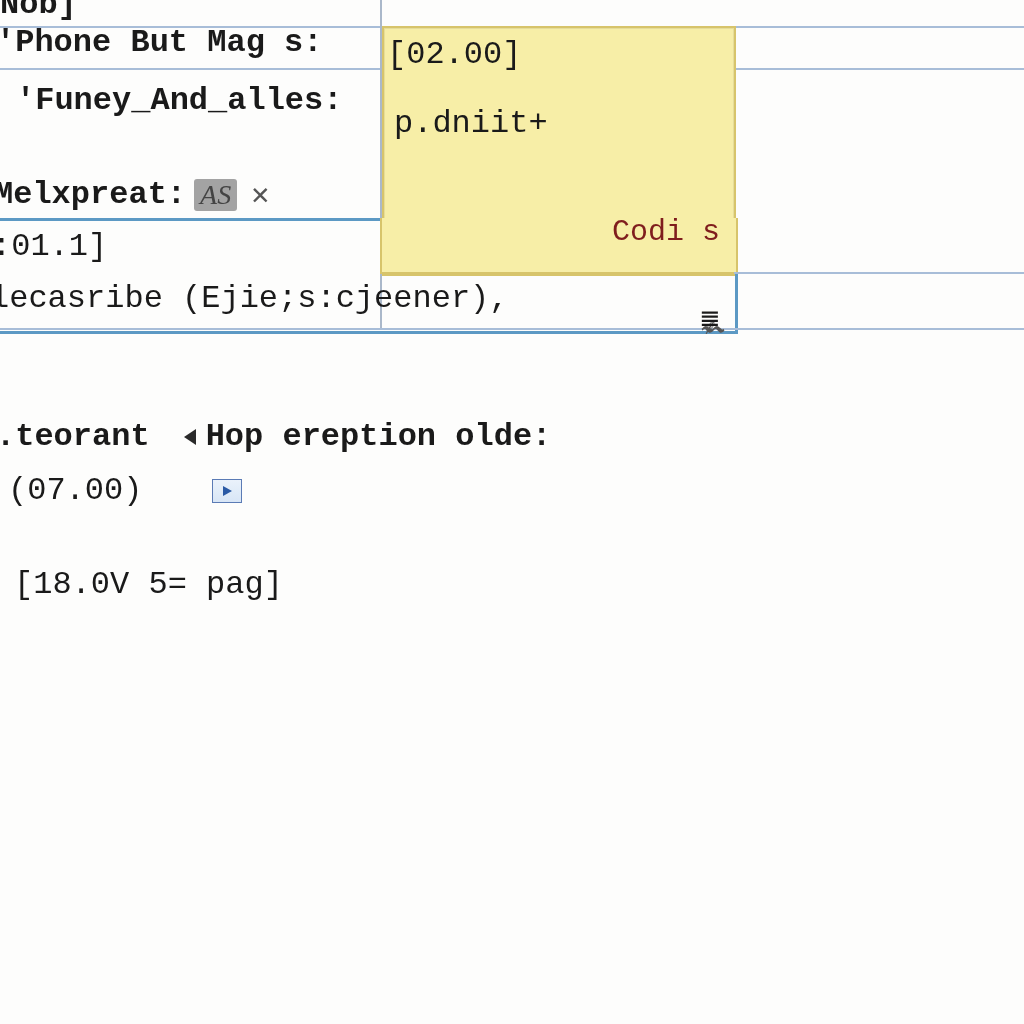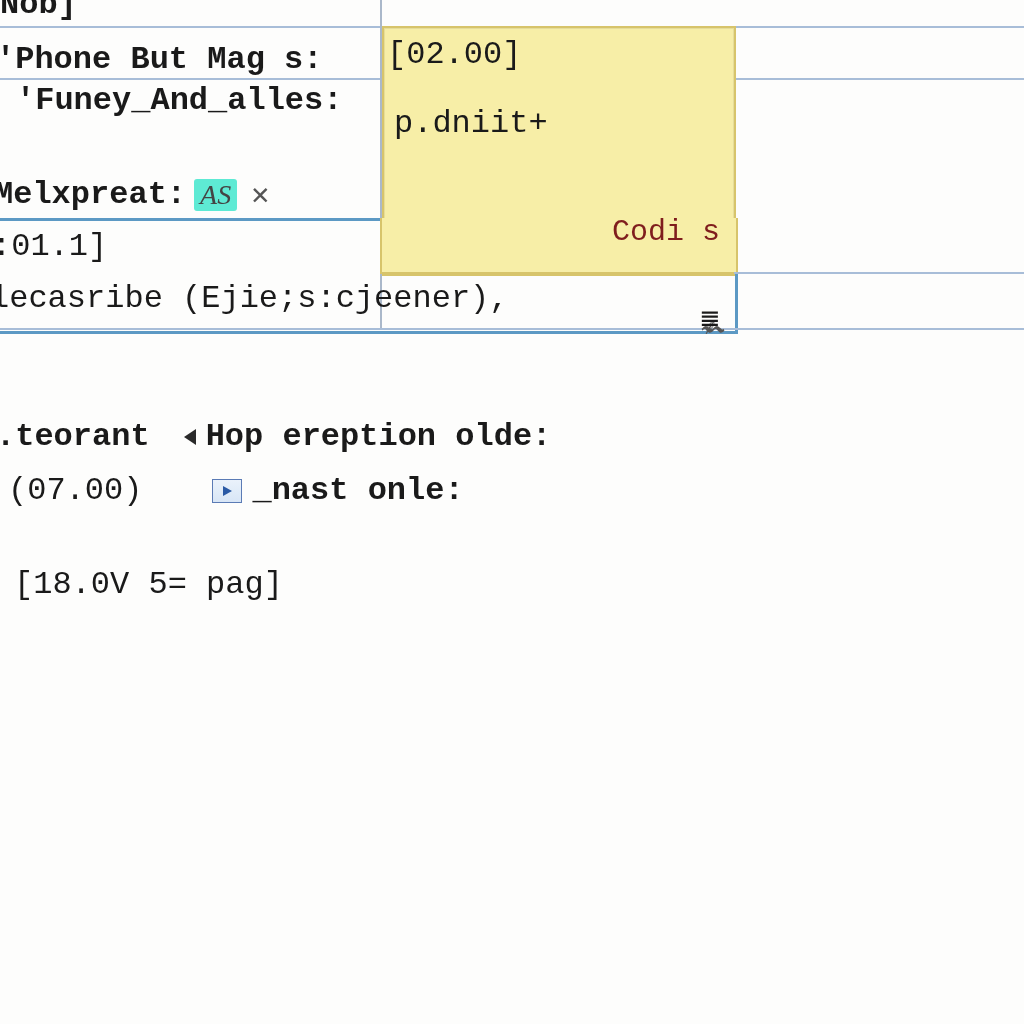--- a/index.html
+++ b/index.html
@@ -83,34 +83,34 @@
   .x-icon {
     display:inline-block;
     font-size: 30px;
     color: #555;
     margin-left: 14px;
   }
   .badge {
     display:inline-block;
     font-style: italic;
     font-family: Georgia, serif;
-    background: #5eead4;
+    background: #a3a3a3;
     color:#444;
     padding: 0 6px;
     border-radius: 3px;
     font-size: 28px;
     margin-left: 8px;
   }
 </style>
 </head>
 <body>
 
 <div class="row row-border-bottom" style="top:0;height:26px;"></div>
 
-<div class="row row-border-bottom" style="top:26px;height:52px;align-items:flex-end;">
+<div class="row row-border-bottom" style="top:16px;height:52px;">
   <span class="label" style="margin-left:-4px;">'Phone But Mag s:</span>
 </div>
 
 <div class="row" style="top:74px;height:52px;margin-left:20px;">
   <span class="label" style="margin-left:-4px;">'Funey_And_alles:</span>
 </div>
 
 <div class="vline" style="top:0;left:380px;height:330px;"></div>
 
 <div style="position:absolute;top:-14px;left:0;" class="bold">Nob]</div>
@@ -153,18 +153,17 @@
 </div>
 
 <div style="position:absolute;top:472px;left:8px;display:flex;align-items:center;">
   <span>(07.00)</span>
   <span style="display:inline-block;width:70px;"></span>
   <span class="play-icon">
     <svg width="12" height="12" viewBox="0 0 12 12">
         <polygon points="2,1 11,6 2,11" fill="#2a5aa5"></polygon>
       </svg>
   </span>
-  <span class="bold">_nast onle:</span>
 </div>
 
 <div style="position:absolute;top:566px;left:14px;">
   <span>[18.0V 5= pag]</span>
 </div>
 
 </body></html>

